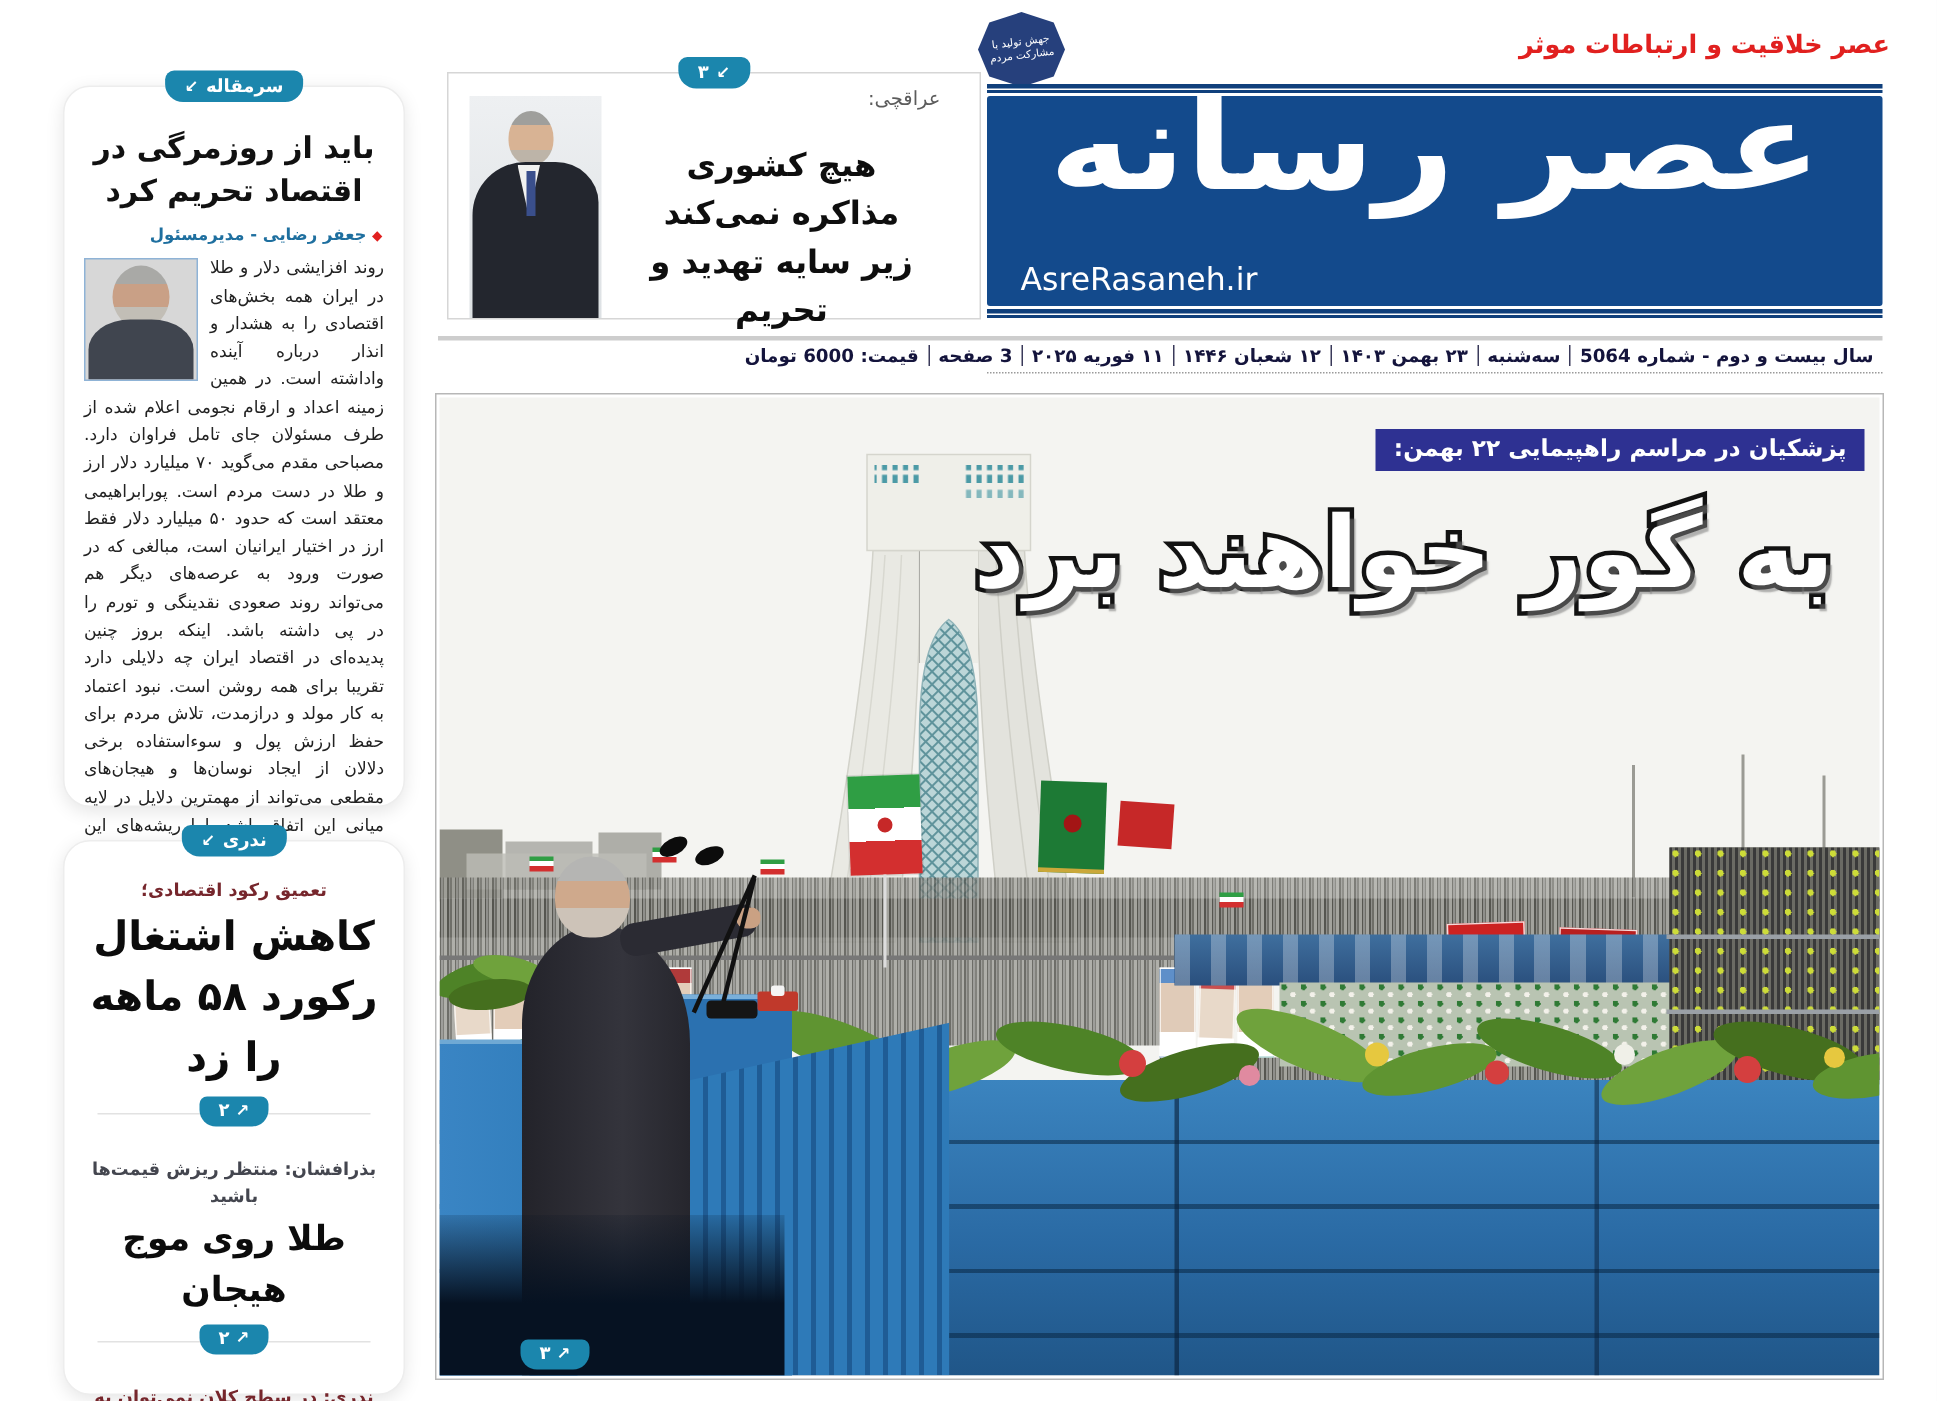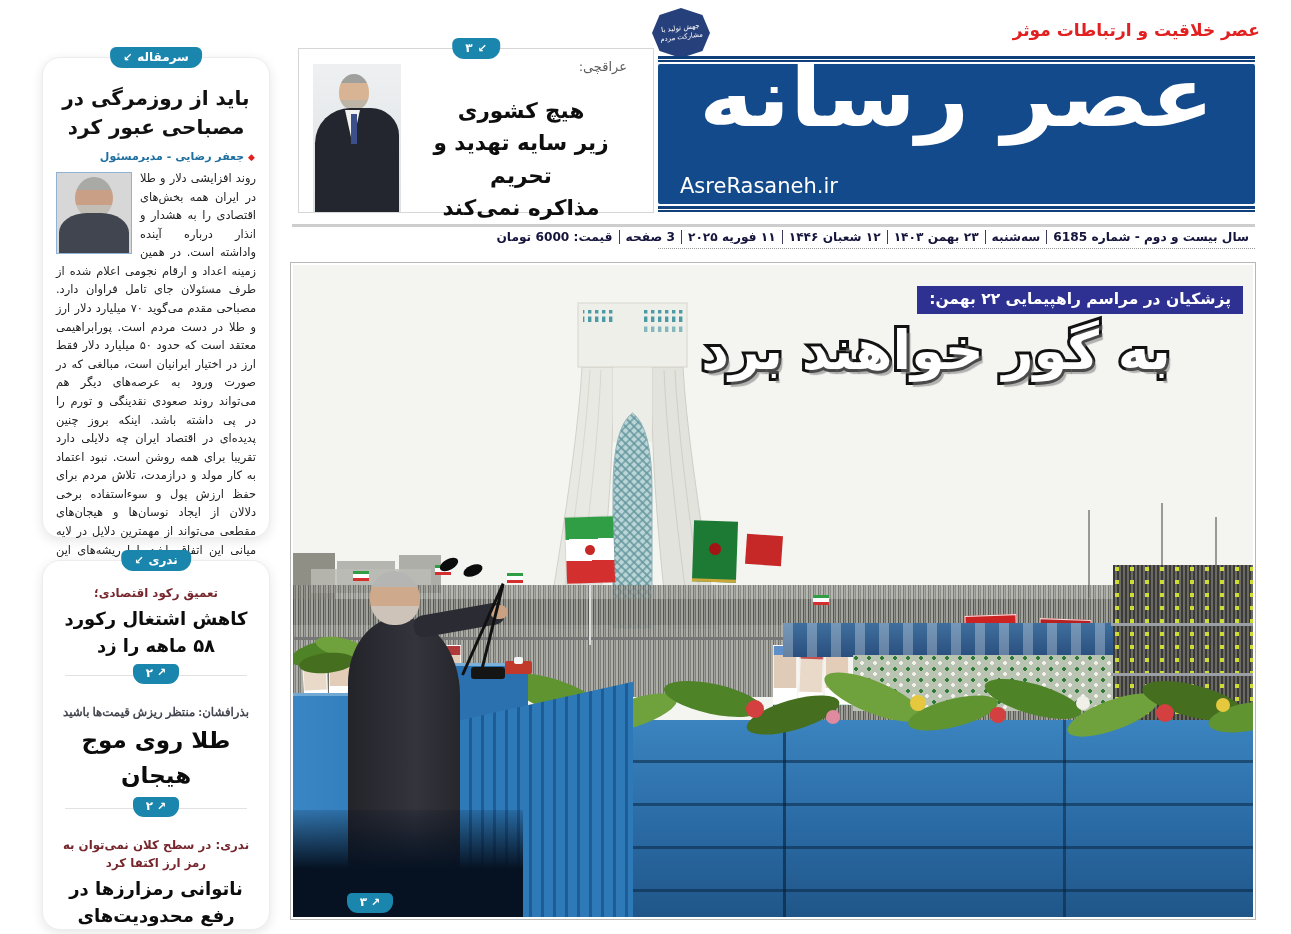--- a/index.html
+++ b/index.html
@@ -43,21 +43,21 @@
   .ed-byline{padding:4px 14px 6px;text-align:right;font-size:11px;font-weight:bold;color:#1e6f9f;}
   .ed-bullet{color:#e1201f;font-size:9px;}
   .ed-body{padding:0 13px;font-size:11.4px;line-height:1.63;text-align:justify;color:#222;}
   .ed-photo{float:left;width:74px;height:80px;margin:3px 8px 3px 0;border:1px solid #8fb3d6;background:#d7d7d7;
             position:relative;overflow:hidden;}
   .ed-card .pbadge{margin:10px auto 0;}
 
   .dr-card{top:560px;height:370px;}
   .dr-kicker{margin-top:24px;text-align:center;font-size:11.8px;font-weight:bold;color:#76262c;line-height:1.5;padding:0 14px;}
   .dr-kicker.k2{color:#44464f;}
-  .dr-title{text-align:center;font-size:18px;font-weight:bold;color:#0c0c0c;line-height:1.5;padding:2px 12px 0;}
+  .dr-title{text-align:center;font-size:27px;font-weight:bold;color:#0c0c0c;line-height:1.5;padding:2px 12px 0;}
   .dr-title.t2{font-size:23px;}
   .sep{position:relative;border-top:1px solid #e2e2e2;margin:16px 22px 0;height:14px;}
   .sep .pbadge{position:absolute;top:-12px;left:50%;transform:translateX(-50%);}
 
   
   .ts-box{position:absolute;left:298px;top:48px;width:356px;height:165px;background:#fff;border:1px solid #d6d6d6;box-sizing:border-box;}
   .ts-kicker{position:absolute;right:26px;top:10px;font-size:13px;color:#5c5c5c;}
   .ts-title{position:absolute;right:10px;top:46px;width:244px;text-align:center;font-size:21.5px;font-weight:bold;color:#0e0e0e;line-height:1.5;}
   .ts-photo{position:absolute;left:14px;bottom:0;width:88px;height:148px;background:linear-gradient(180deg,#eef0f2,#dde1e4);overflow:hidden;}
 
@@ -79,21 +79,21 @@
         background-image:repeating-linear-gradient(180deg,transparent 0 40px,rgba(8,38,66,.55) 40px 43px),
                          linear-gradient(180deg,#3b84bf,#2a6aa4 55%,#205688);}
   .wing{position:absolute;}
   .corrug{background-image:repeating-linear-gradient(90deg,#2e7ab8 0 9px,#1f5c95 9px 12px);}
   .mk-badge{position:absolute;right:10px;top:21px;background:#2e3192;color:#fff;font-size:15.5px;font-weight:bold;
             padding:4px 12px 6px;direction:rtl;}
   .mk-headline{position:absolute;right:12px;top:50px;width:610px;direction:rtl;color:#fff;font-weight:bold;
                -webkit-text-stroke:6px #121212;paint-order:stroke fill;
                text-shadow:4px 5px 1px rgba(120,120,120,.55);}
   .mk-l1{font-size:54px;text-align:right;line-height:1.25;}
-  .mk-l2{font-size:54px;text-align:center;line-height:1.25;margin-top:2px;}
+  .mk-l2{font-size:66px;text-align:center;line-height:1.25;margin-top:13px;}
   .photo .pbadge{position:absolute;left:54px;top:628px;}
 </style>
 </head>
 <body>
 
 <div class="page">
 
   <div class="slogan">عصر خلاقیت و ارتباطات موثر</div>
 
   <div class="stamp">
@@ -102,21 +102,21 @@
 
   <div class="mh-rule" style="top:56px;"></div>
   <div class="mh-box">
     <div class="mh-title">عصر رسانه</div>
     <div class="mh-domain">AsreRasaneh.ir</div>
   </div>
   <div class="mh-rule" style="top:206px;"></div>
   <div class="gray-rule"></div>
 
   <div class="dateline">
-    <span>سال بیست و دوم - شماره 6185</span>
+    <span>سال بیست و دوم - شماره 5064</span>
     <span>سه‌شنبه</span>
     <span>۲۳ بهمن ۱۴۰۳</span>
     <span>۱۲ شعبان ۱۴۴۶</span>
     <span>۱۱ فوریه ۲۰۲۵</span>
     <span>3 صفحه</span>
     <span>قیمت: 6000 تومان</span>
   </div>
 
   <div class="ts-box">
     <div class="tab" style="direction:ltr;">
@@ -125,31 +125,31 @@
     </div>
     <div class="ts-photo">
       <div class="abs" style="left:26px;top:10px;width:30px;height:36px;border-radius:50% 50% 46% 46%;background:linear-gradient(180deg,#9f9f9c 0 26%,#d8b394 26% 72%,#bdb4a8 72%);"></div>
       <div class="abs" style="left:2px;top:44px;width:84px;height:104px;background:#23262e;border-radius:42% 34% 0 0 / 34% 26% 0 0;"></div>
       <div class="abs" style="left:32px;top:46px;width:15px;height:34px;background:#f2f2f0;clip-path:polygon(0 0,100% 0,50% 100%);"></div>
       <div class="abs" style="left:38px;top:50px;width:6px;height:30px;background:#3a4f8c;"></div>
     </div>
     <div class="ts-kicker">عراقچی:</div>
     <div class="ts-title">
       <div>هیچ کشوری</div>
+      <div>مذاکره نمی‌کند</div>
       <div>زیر سایه تهدید و تحریم</div>
-      <div>مذاکره نمی‌کند</div>
     </div>
   </div>
 
   <div class="card ed-card">
     <div class="tab">
       <span>سرمقاله</span>
       <span class="arrow">↙</span>
     </div>
-    <div class="ed-title">باید از روزمرگی در مصباحی عبور کرد</div>
+    <div class="ed-title">باید از روزمرگی در اقتصاد تحریم کرد</div>
     <div class="ed-byline">
       <span class="ed-bullet">◆</span>
       <span>جعفر رضایی - مدیرمسئول</span>
     </div>
     <div class="ed-body">
       <span class="ed-photo">
         <span class="abs" style="left:18px;top:4px;width:38px;height:42px;border-radius:50%;background:linear-gradient(180deg,#a9a9a6 0 30%,#c9a086 30% 66%,#c2beb6 66%);"></span>
         <span class="abs" style="left:2px;top:40px;width:70px;height:40px;background:#40454f;border-radius:40% 40% 0 0/50% 50% 0 0;"></span>
       </span>
       <span>روند افزایشی دلار و طلا در ایران همه بخش‌های اقتصادی را به هشدار و انذار درباره آینده واداشته است. در همین زمینه اعداد و ارقام نجومی اعلام شده از طرف مسئولان جای تامل فراوان دارد. مصباحی مقدم می‌گوید ۷۰ میلیارد دلار ارز و طلا در دست مردم است. پورابراهیمی معتقد است که حدود ۵۰ میلیارد دلار فقط ارز در اختیار ایرانیان است، مبالغی که در صورت ورود به عرصه‌های دیگر هم می‌تواند روند صعودی نقدینگی و تورم را در پی داشته باشد. اینکه بروز چنین پدیده‌ای در اقتصاد ایران چه دلایلی دارد تقریبا برای همه روشن است. نبود اعتماد به کار مولد و درازمدت، تلاش مردم برای حفظ ارزش پول و سوءاستفاده برخی دلالان از ایجاد نوسان‌ها و هیجان‌های مقطعی می‌تواند از مهمترین دلایل در لایه میانی این اتفاق باشد، اما ریشه‌های این نابسامانی را باید در بی‌ثباتی اقتصادی دانست که از ناحیه سیاست خارجی و مدیریت پولی و مالی کشور به اقتصاد ایران تحمیل شده است.</span>
@@ -168,21 +168,21 @@
 
     <div class="dr-kicker">تعمیق رکود اقتصادی؛</div>
     <div class="dr-title">کاهش اشتغال رکورد ۵۸ ماهه را زد</div>
     <div class="sep">
       <div class="pbadge">
         <span>۲</span>
         <span class="arrow">↗</span>
       </div>
     </div>
 
-    <div class="dr-kicker k2" style="margin-top:14px;font-family:Liberation Serif, serif;">بذرافشان: منتظر ریزش قیمت‌ها باشید</div>
+    <div class="dr-kicker k2" style="margin-top:14px;">بذرافشان: منتظر ریزش قیمت‌ها باشید</div>
     <div class="dr-title t2">طلا روی موج هیجان</div>
     <div class="sep">
       <div class="pbadge">
         <span>۲</span>
         <span class="arrow">↗</span>
       </div>
     </div>
 
     <div class="dr-kicker" style="margin-top:14px;">ندری: در سطح کلان نمی‌توان به رمز ارز اکتفا کرد</div>
     <div class="dr-title">ناتوانی رمزارزها در رفع محدودیت‌های اقتصادی</div>

